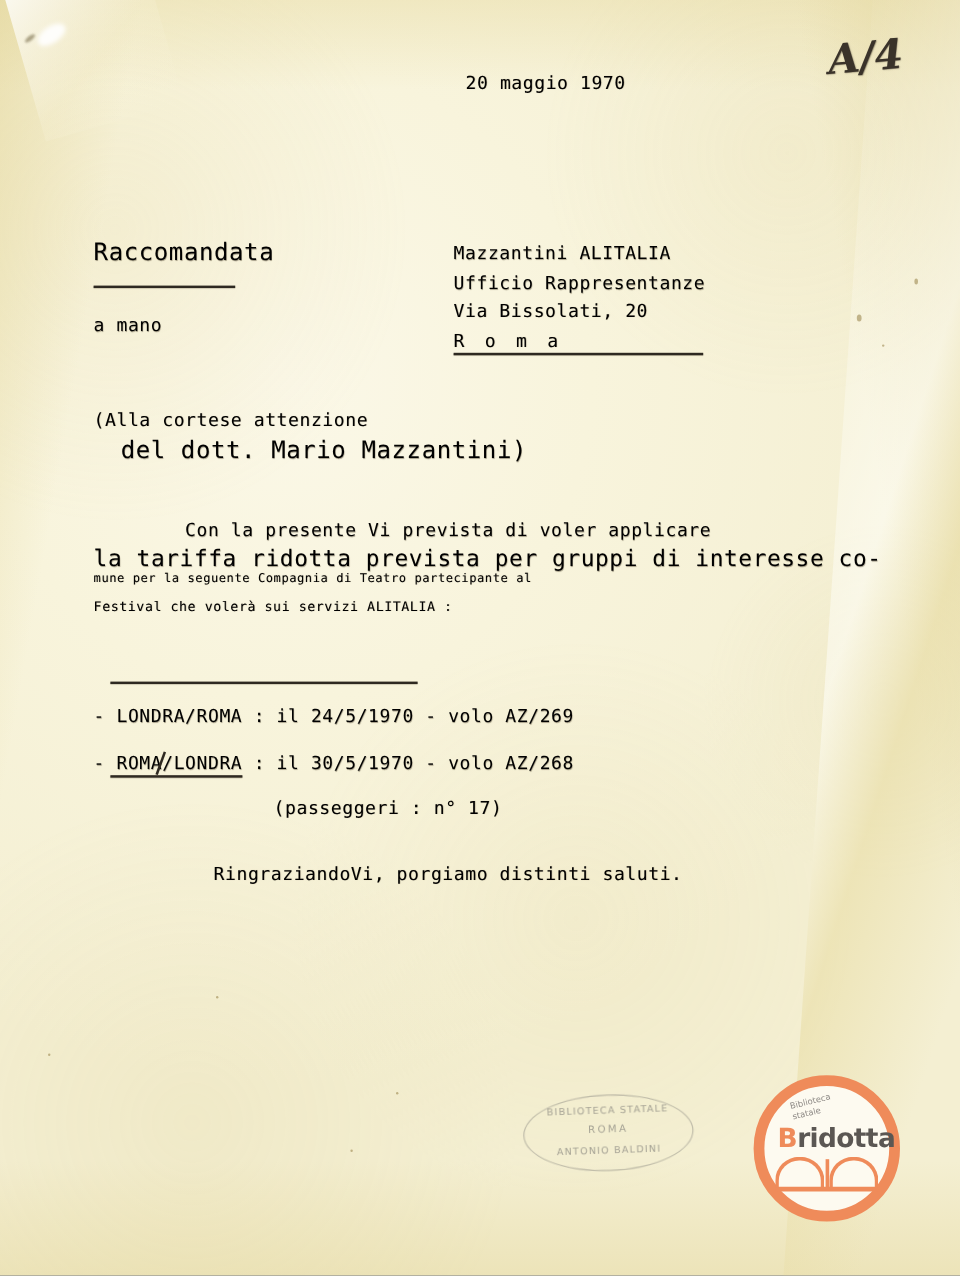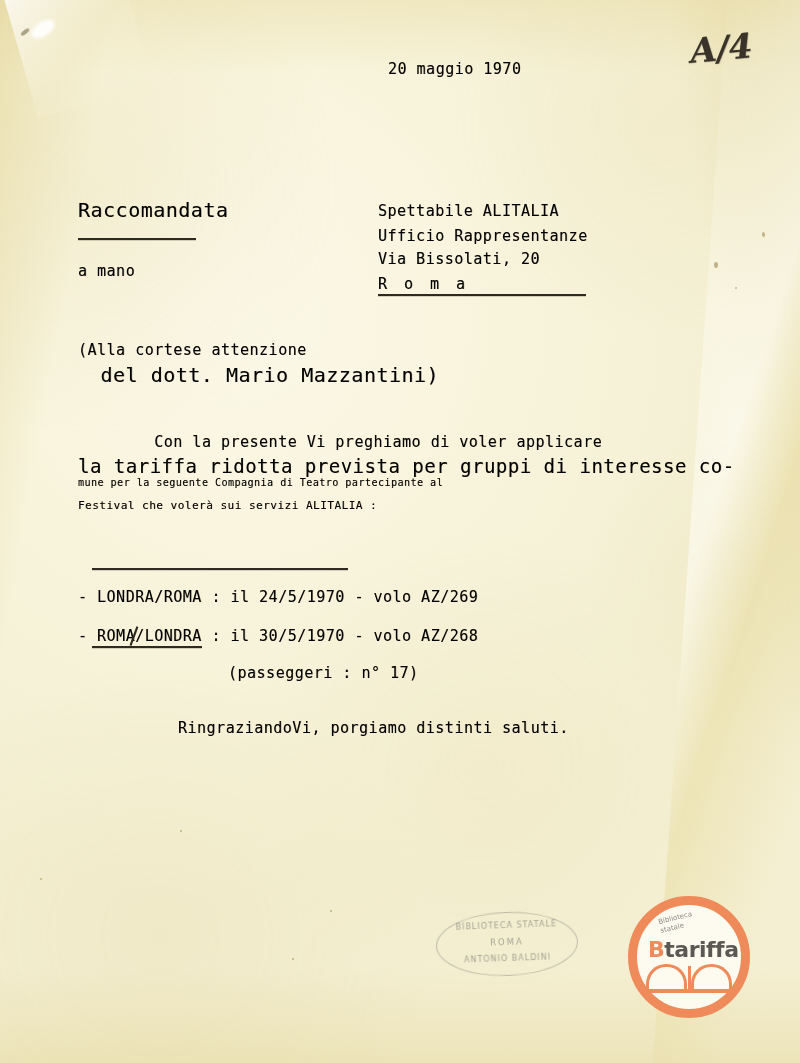--- a/index.html
+++ b/index.html
@@ -292,30 +292,30 @@
   <div class="speck" style="left:180px;top:830px;width:2px;height:2px;"></div>
 
   <div class="typed" id="date-line">20 maggio 1970</div>
 
   <div id="hand-mark">A/4</div>
 
   <div class="typed" id="reg-line1">Raccomandata</div>
   <div class="typed" id="reg-line2">a mano</div>
   <div class="u-line" id="reg-underline"></div>
 
-  <div class="typed" id="addr-line1">Spettabile ALITALIA</div>
+  <div class="typed" id="addr-line1">Mazzantini ALITALIA</div>
   <div class="typed" id="addr-line2">Ufficio Rappresentanze</div>
   <div class="typed" id="addr-line3">Via Bissolati, 20</div>
   <div class="typed" id="addr-city">Roma</div>
   <div class="u-line" id="addr-underline"></div>
 
   <div class="typed" id="attn-line1">(Alla cortese attenzione</div>
   <div class="typed" id="attn-line2"> del dott. Mario Mazzantini)</div>
 
-  <div class="typed" id="body-line1">        Con la presente Vi preghiamo di voler applicare</div>
+  <div class="typed" id="body-line1">        Con la presente Vi prevista di voler applicare</div>
   <div class="typed" id="body-line2">la tariffa ridotta prevista per gruppi di interesse co-</div>
   <div class="typed" id="body-line3">mune per la seguente Compagnia di Teatro partecipante al</div>
   <div class="typed" id="body-line4">Festival che volerà sui servizi ALITALIA :</div>
 
   <div class="u-line" id="item1-underline"></div>
 
   <div class="typed" id="item2">- LONDRA/ROMA : il 24/5/1970 - volo AZ/269</div>
 
   <div class="typed" id="item3">- ROMA/LONDRA : il 30/5/1970 - volo AZ/268</div>
   <div class="u-line" id="item3-underline"></div>
@@ -328,21 +328,21 @@
   <div id="library-stamp">
     <div class="st-txt st-top">BIBLIOTECA STATALE</div>
     <div class="st-txt st-mid">ROMA</div>
     <div class="st-txt st-bottom">ANTONIO BALDINI</div>
   </div>
 
   <div id="baldini-logo">
     <div class="ring"></div>
     <div class="lg-small">Biblioteca
 statale</div>
-    <div class="lg-name"><span class="b-orange">B</span><span>tariffa</span></div>
+    <div class="lg-name"><span class="b-orange">B</span><span>ridotta</span></div>
     <div class="book">
       <div class="pg pg-left"></div>
       <div class="pg pg-right"></div>
       <div class="spine"></div>
       <div class="base"></div>
     </div>
   </div>
 
 </div>
 

